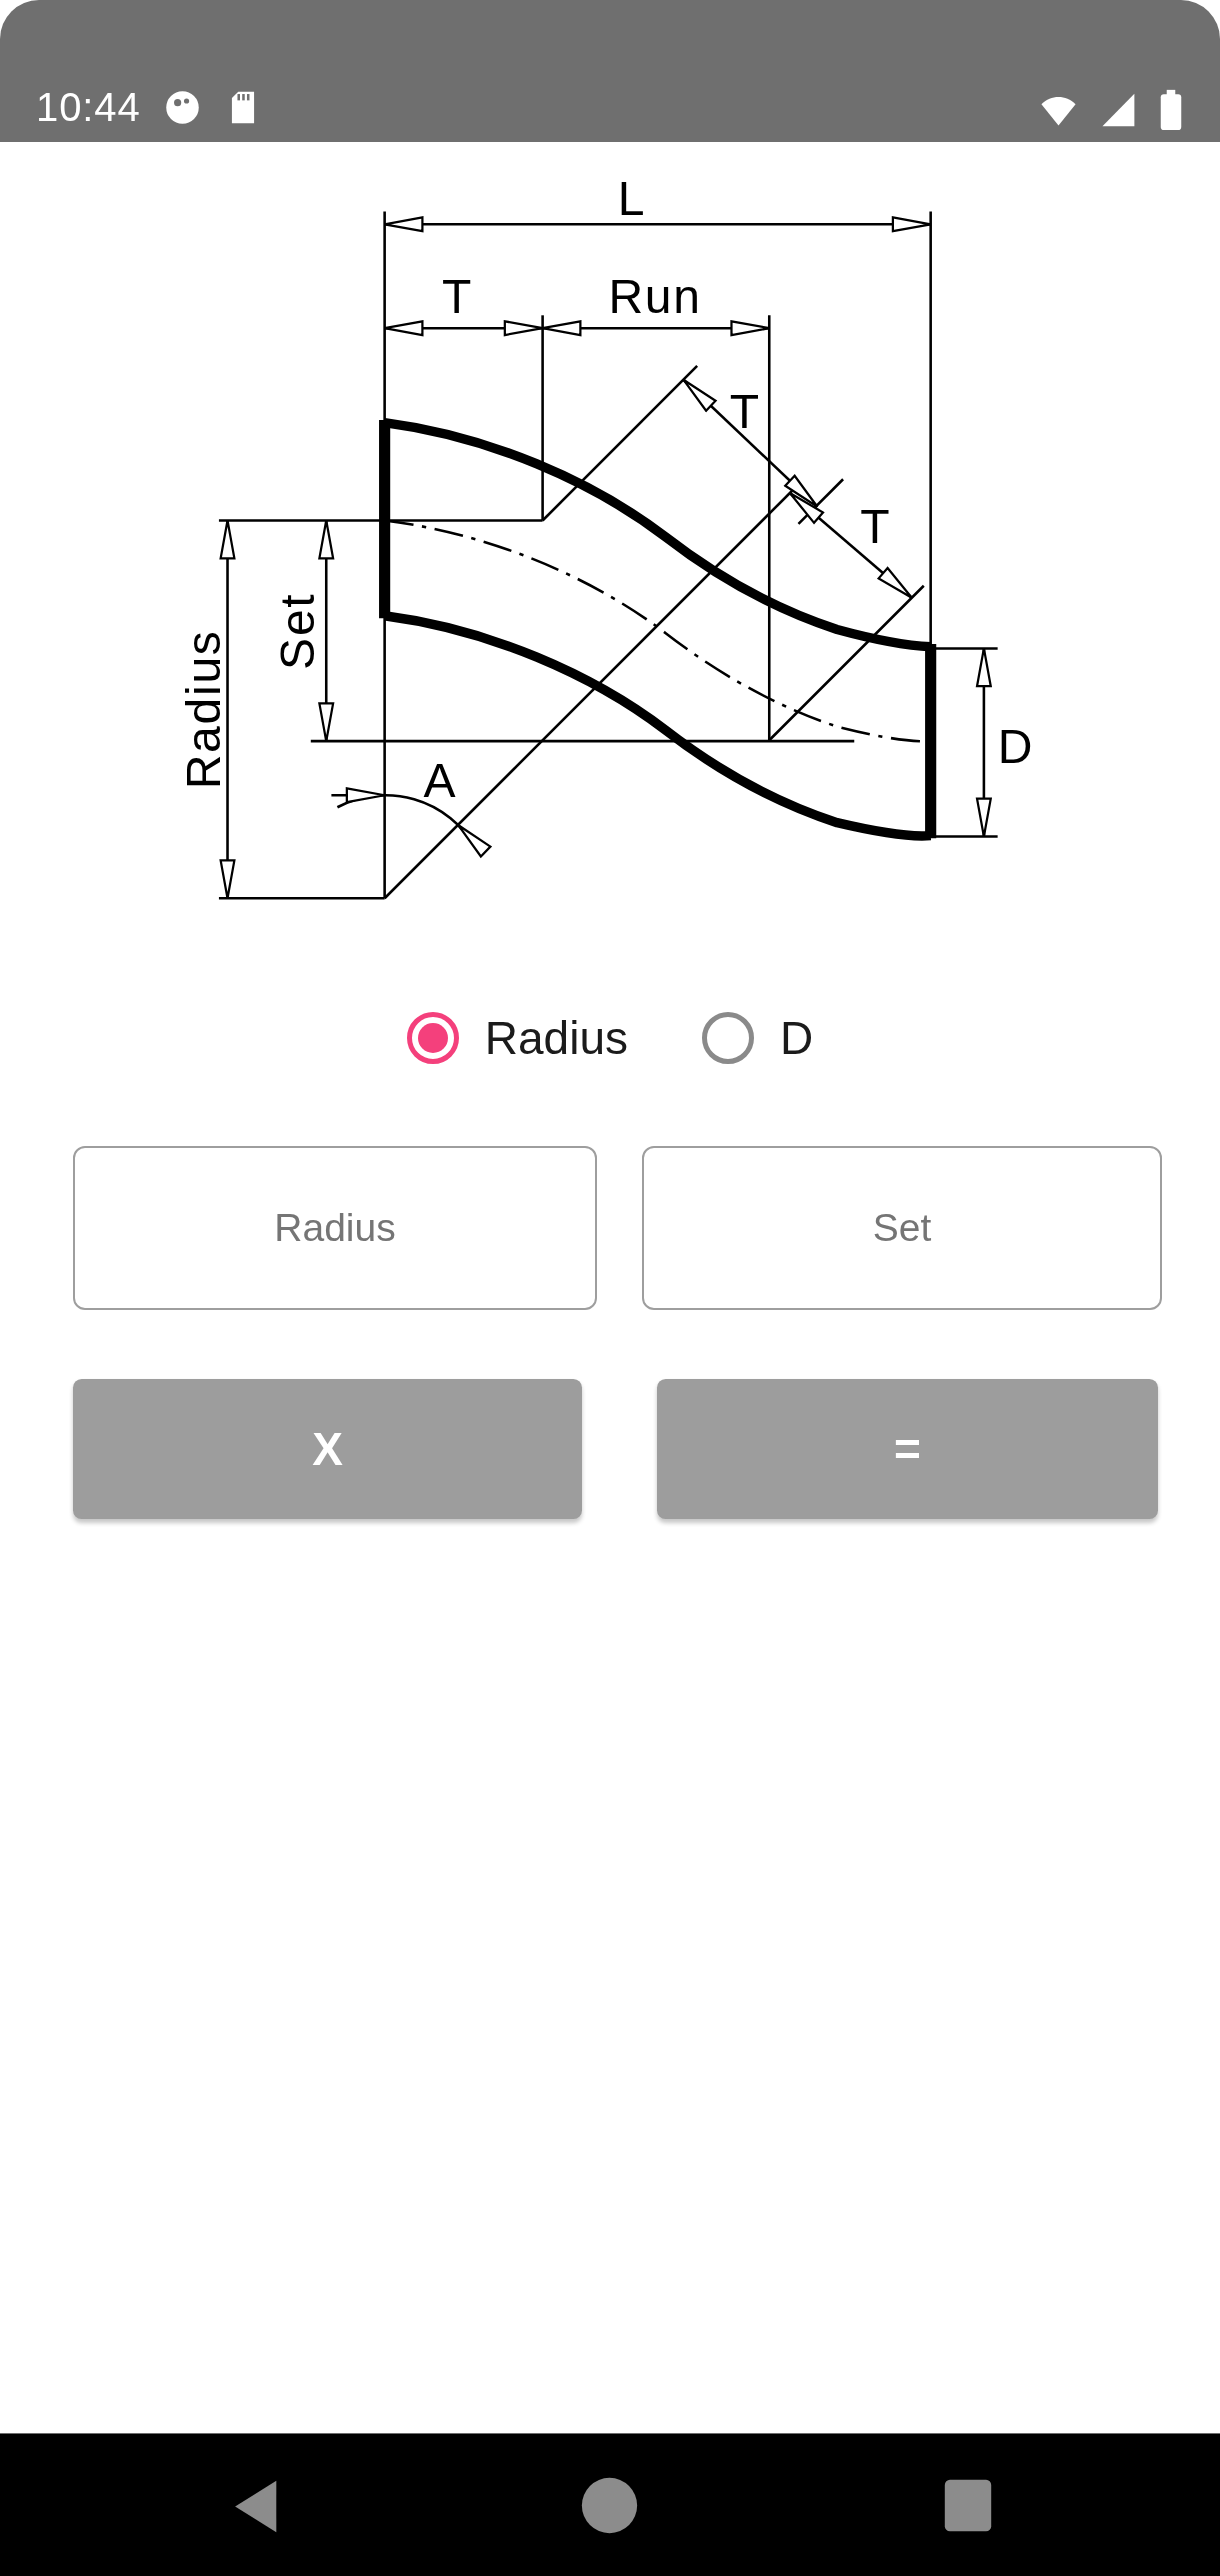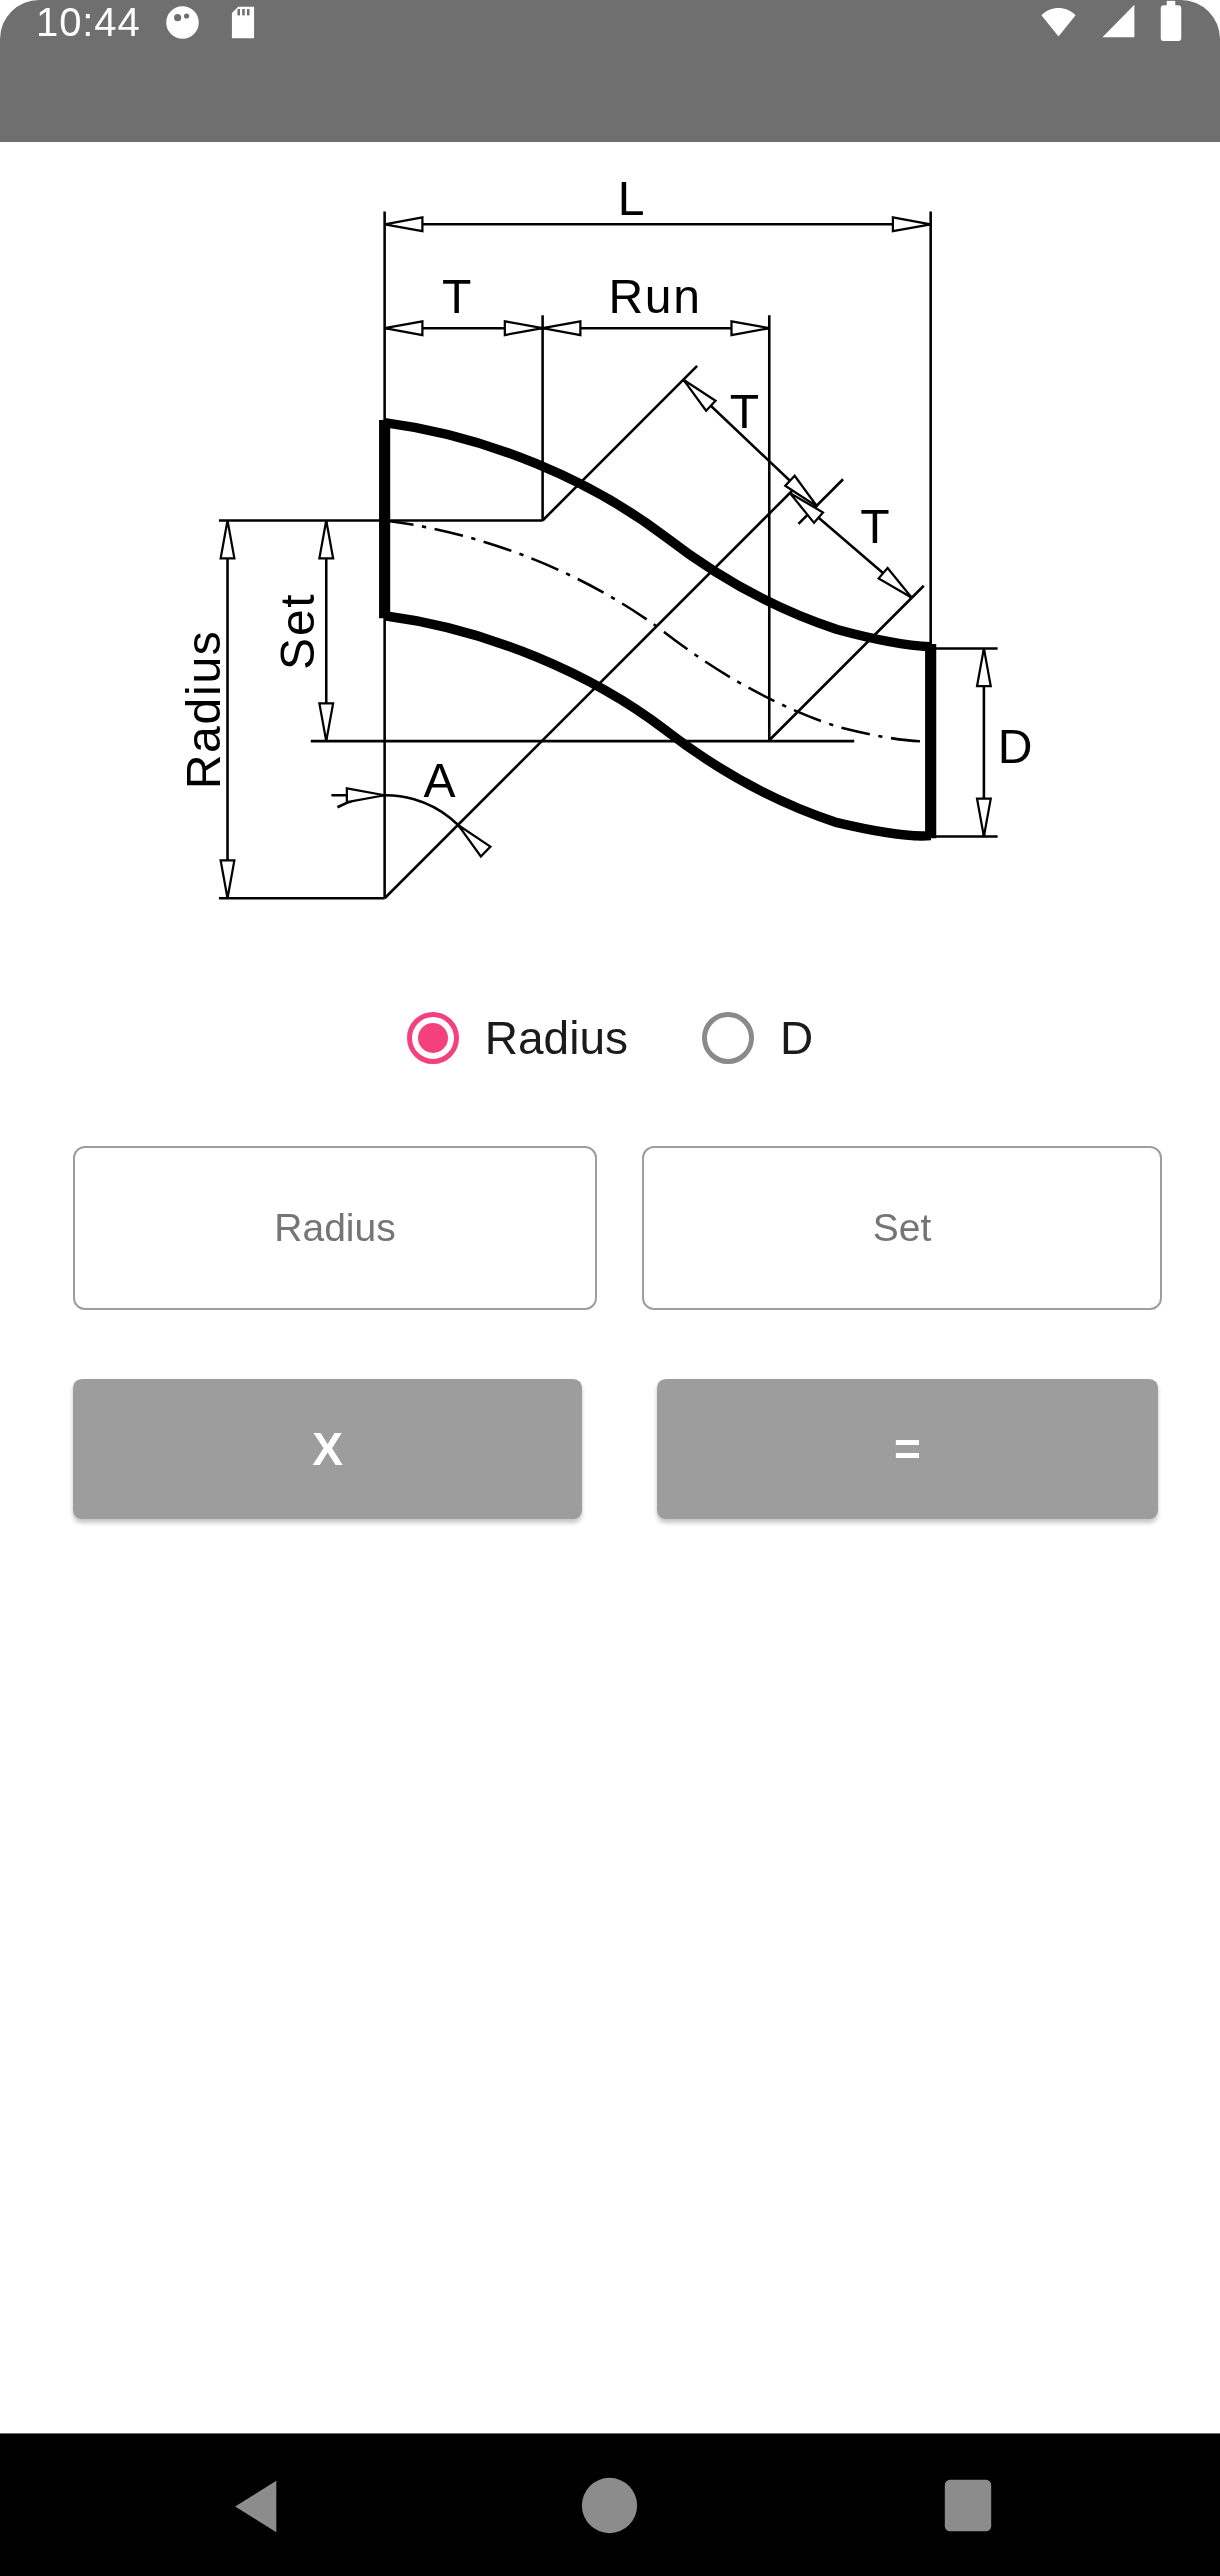--- a/index.html
+++ b/index.html
@@ -4,22 +4,22 @@
 <style>
   html,body{margin:0;padding:0;background:#fff;}
   body{
     position:relative;width:1220px;height:2576px;overflow:hidden;
     font-family:"Liberation Sans",sans-serif;
   }
   
   .statusbar{
     position:absolute;top:0;left:0;width:1220px;height:142px;
     background:#6F6F6F;border-radius:39px 39px 0 0;
-    display:flex;align-items:flex-start;justify-content:space-between;
-    box-sizing:border-box;padding:0 36px;
+    display:flex;align-items:flex-end;justify-content:space-between;
+    box-sizing:border-box;padding:12px 36px;
   }
   .sb-group{display:flex;align-items:center;gap:22px;}
   .sb-time{color:#fff;font-size:40px;letter-spacing:0.9px;}
   .sb-icon{display:block;}
   
   .diagram{position:absolute;top:0;left:0;}
   .thin{stroke:#000;stroke-width:3;fill:none;}
   .wall{stroke:#000;stroke-width:11;fill:none;}
   .cap{stroke:#000;stroke-width:13;fill:none;}
   .cline{stroke:#000;stroke-width:3;fill:none;stroke-dasharray:34 10 5 10;}

